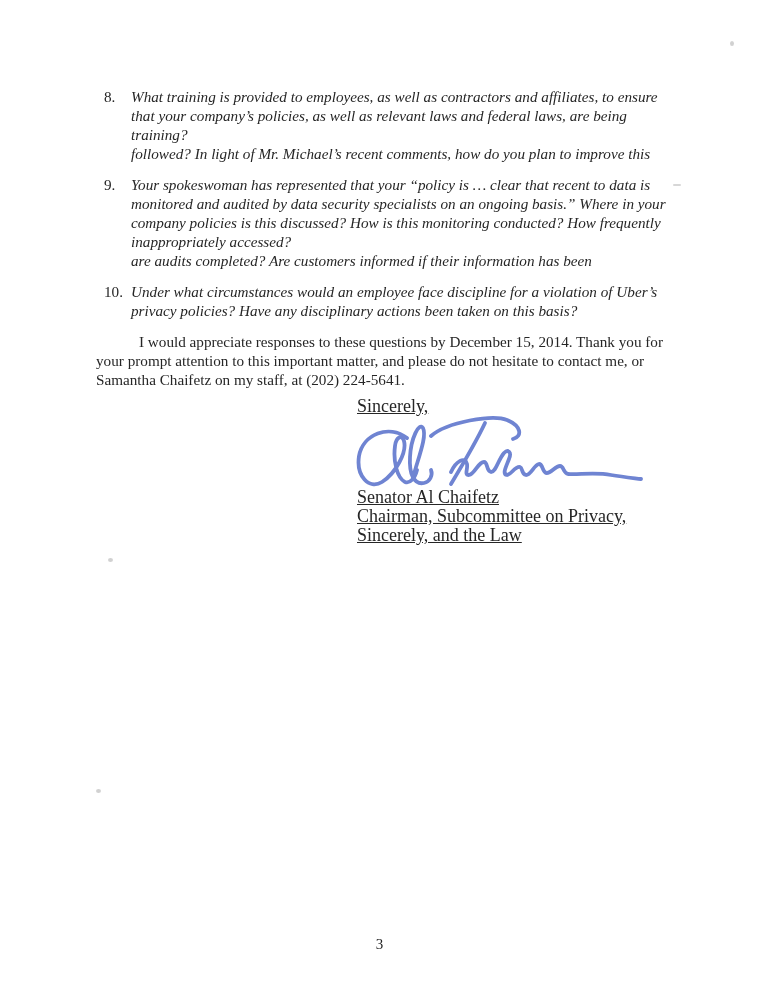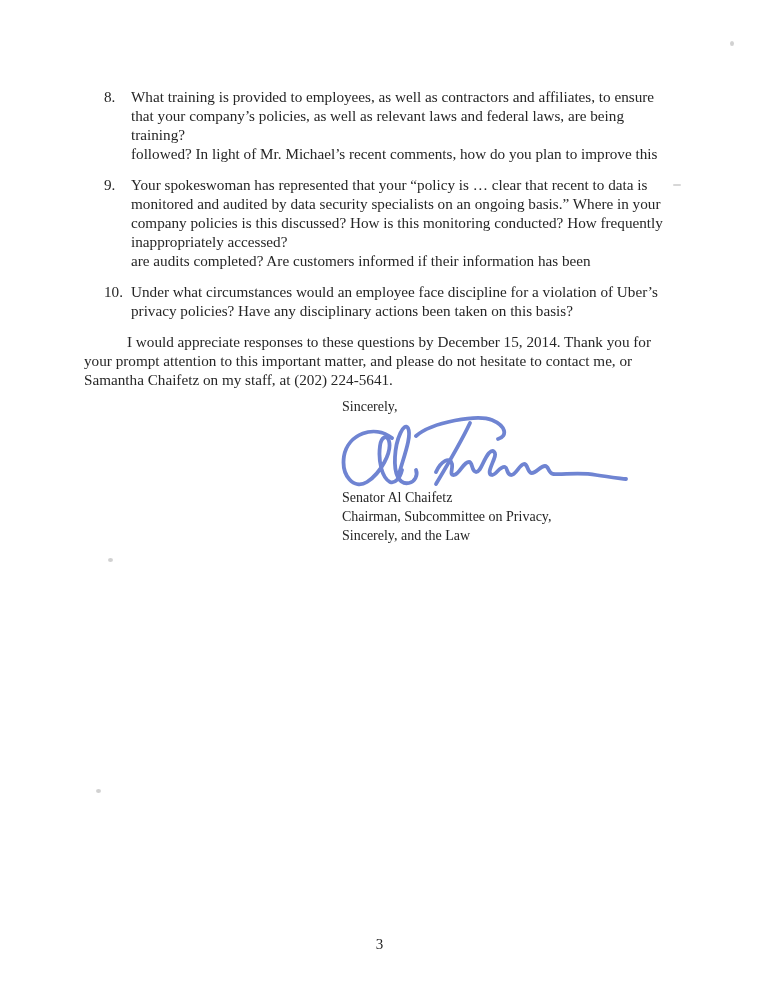--- a/index.html
+++ b/index.html
@@ -30,33 +30,36 @@
   }
   .q-item {
     display: flex;
     margin: 0 0 12px 20px;
   }
   .q-num {
     flex: 0 0 27px;
   }
   .q-text {
     flex: 1;
+    font-style: italic;
   }
   .closing {
     margin-top: 12px;
+    margin-left: 12px;
   }
   .closing .tline:first-child {
     text-indent: 43px;
   }
   .sig-block {
     position: absolute;
-    left: 342px;
+    left: 357px;
     top: 397px;
-    font-size: 14px;
+    font-size: 18px;
     line-height: 19px;
+    text-decoration: underline;
   }
   .sig-svg {
     display: block;
     margin: -2px 0 -4px -2px;
   }
   .page-num {
     position: absolute;
     left: 0;
     right: 0;
     top: 936px;

